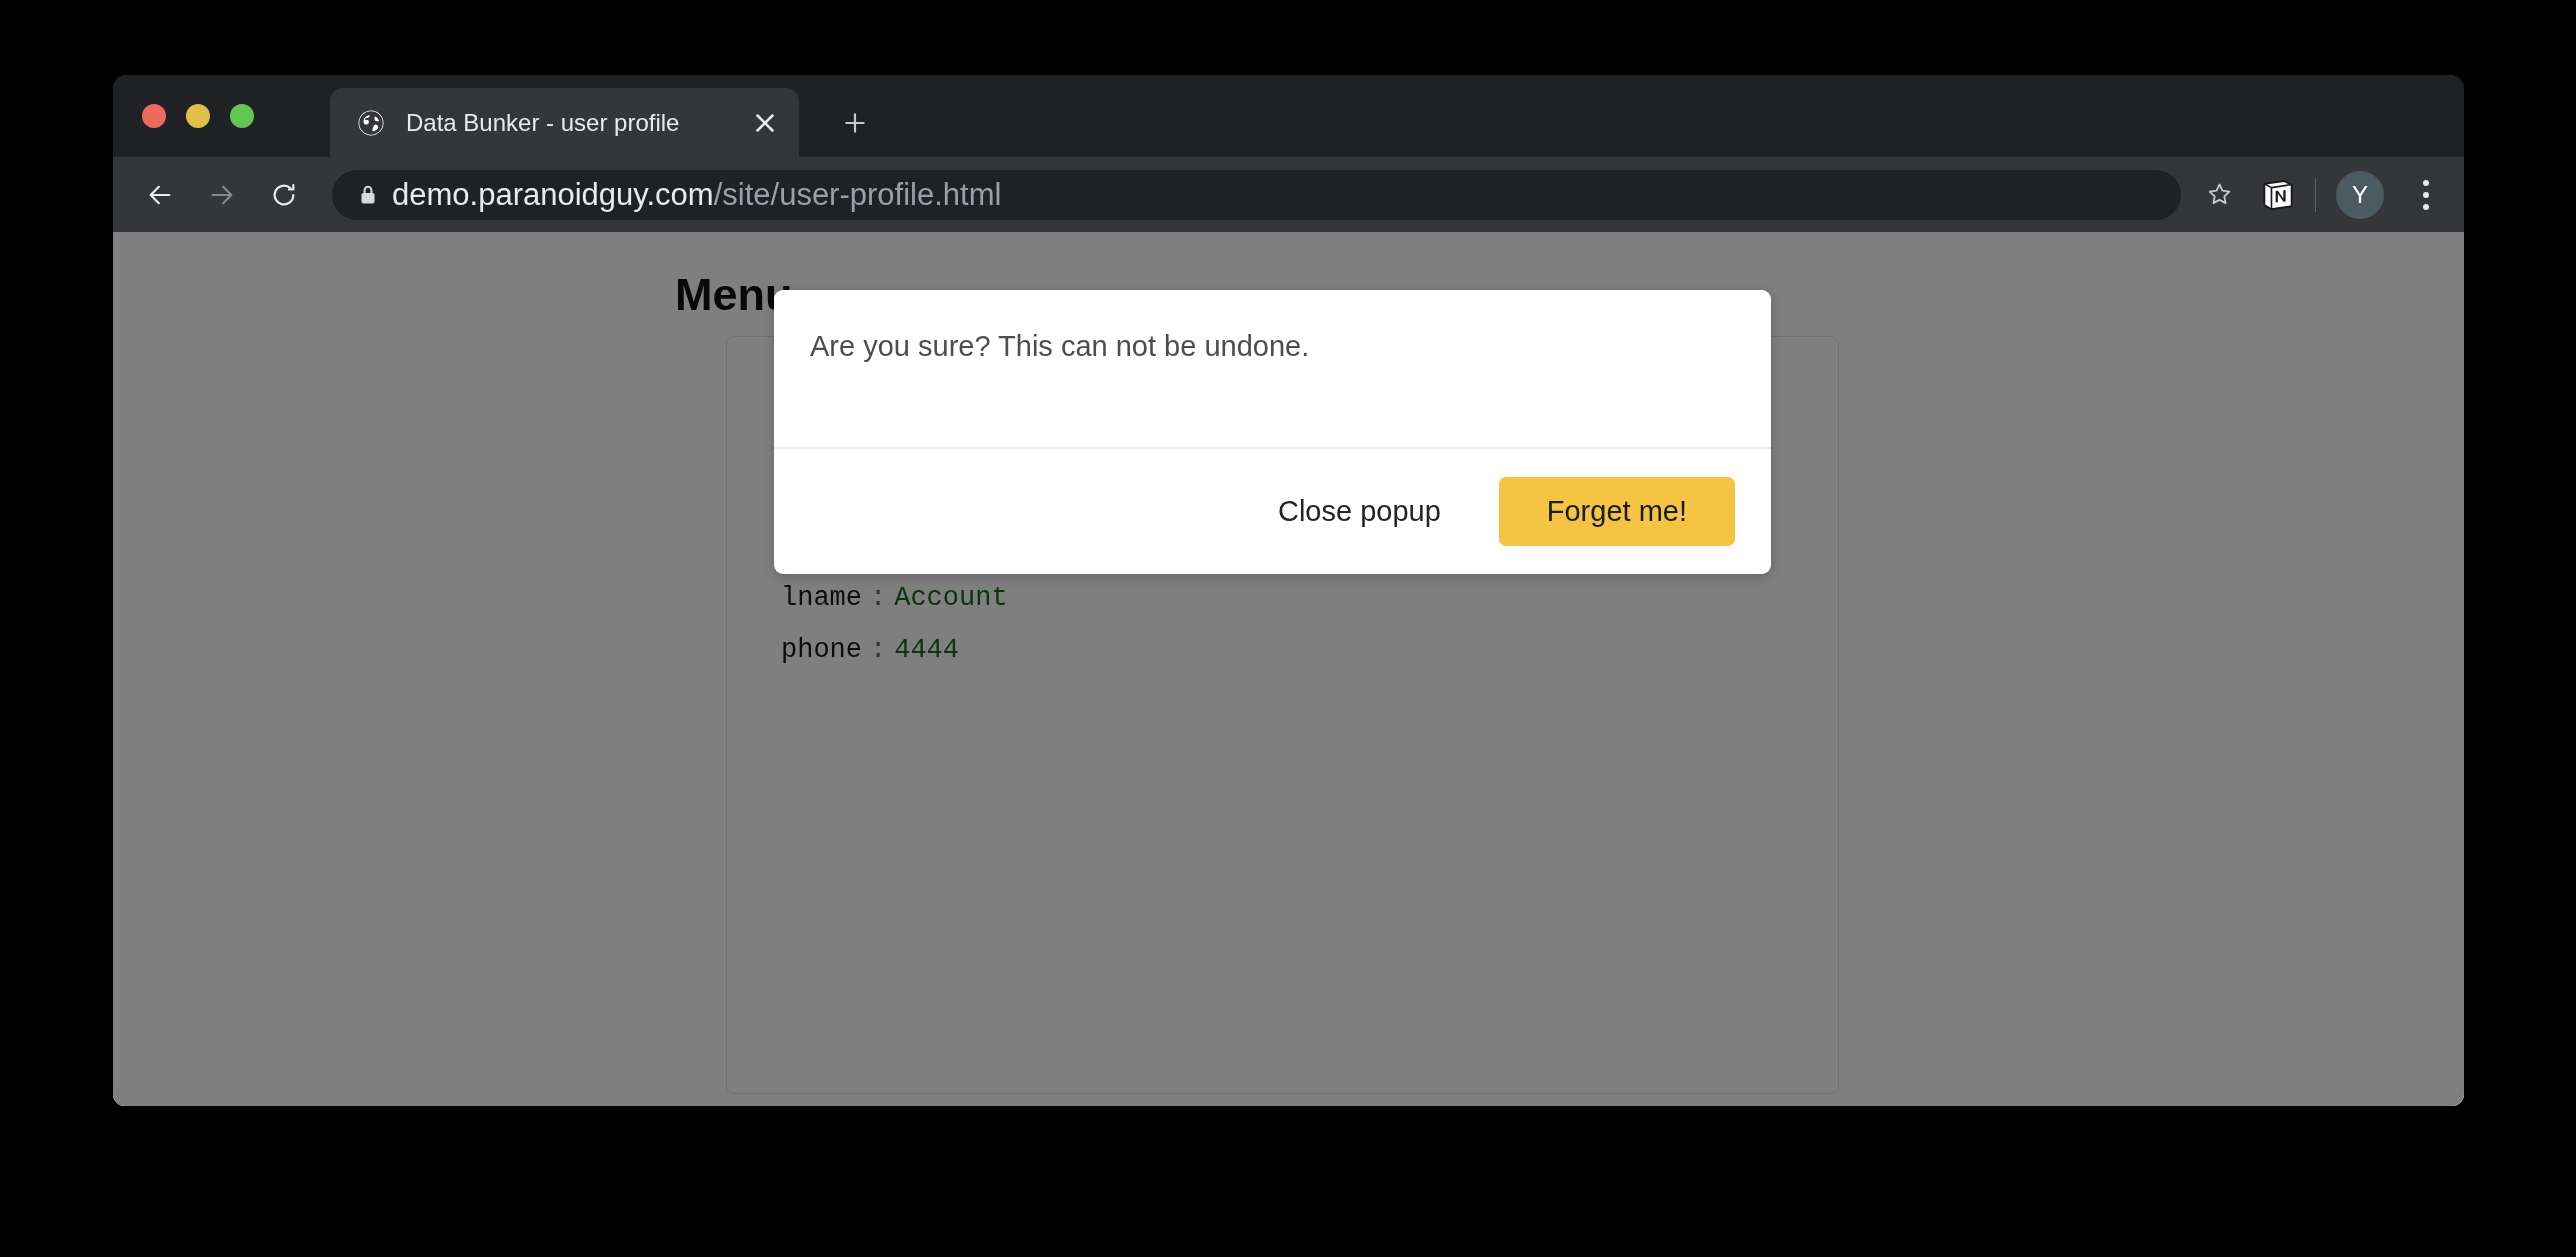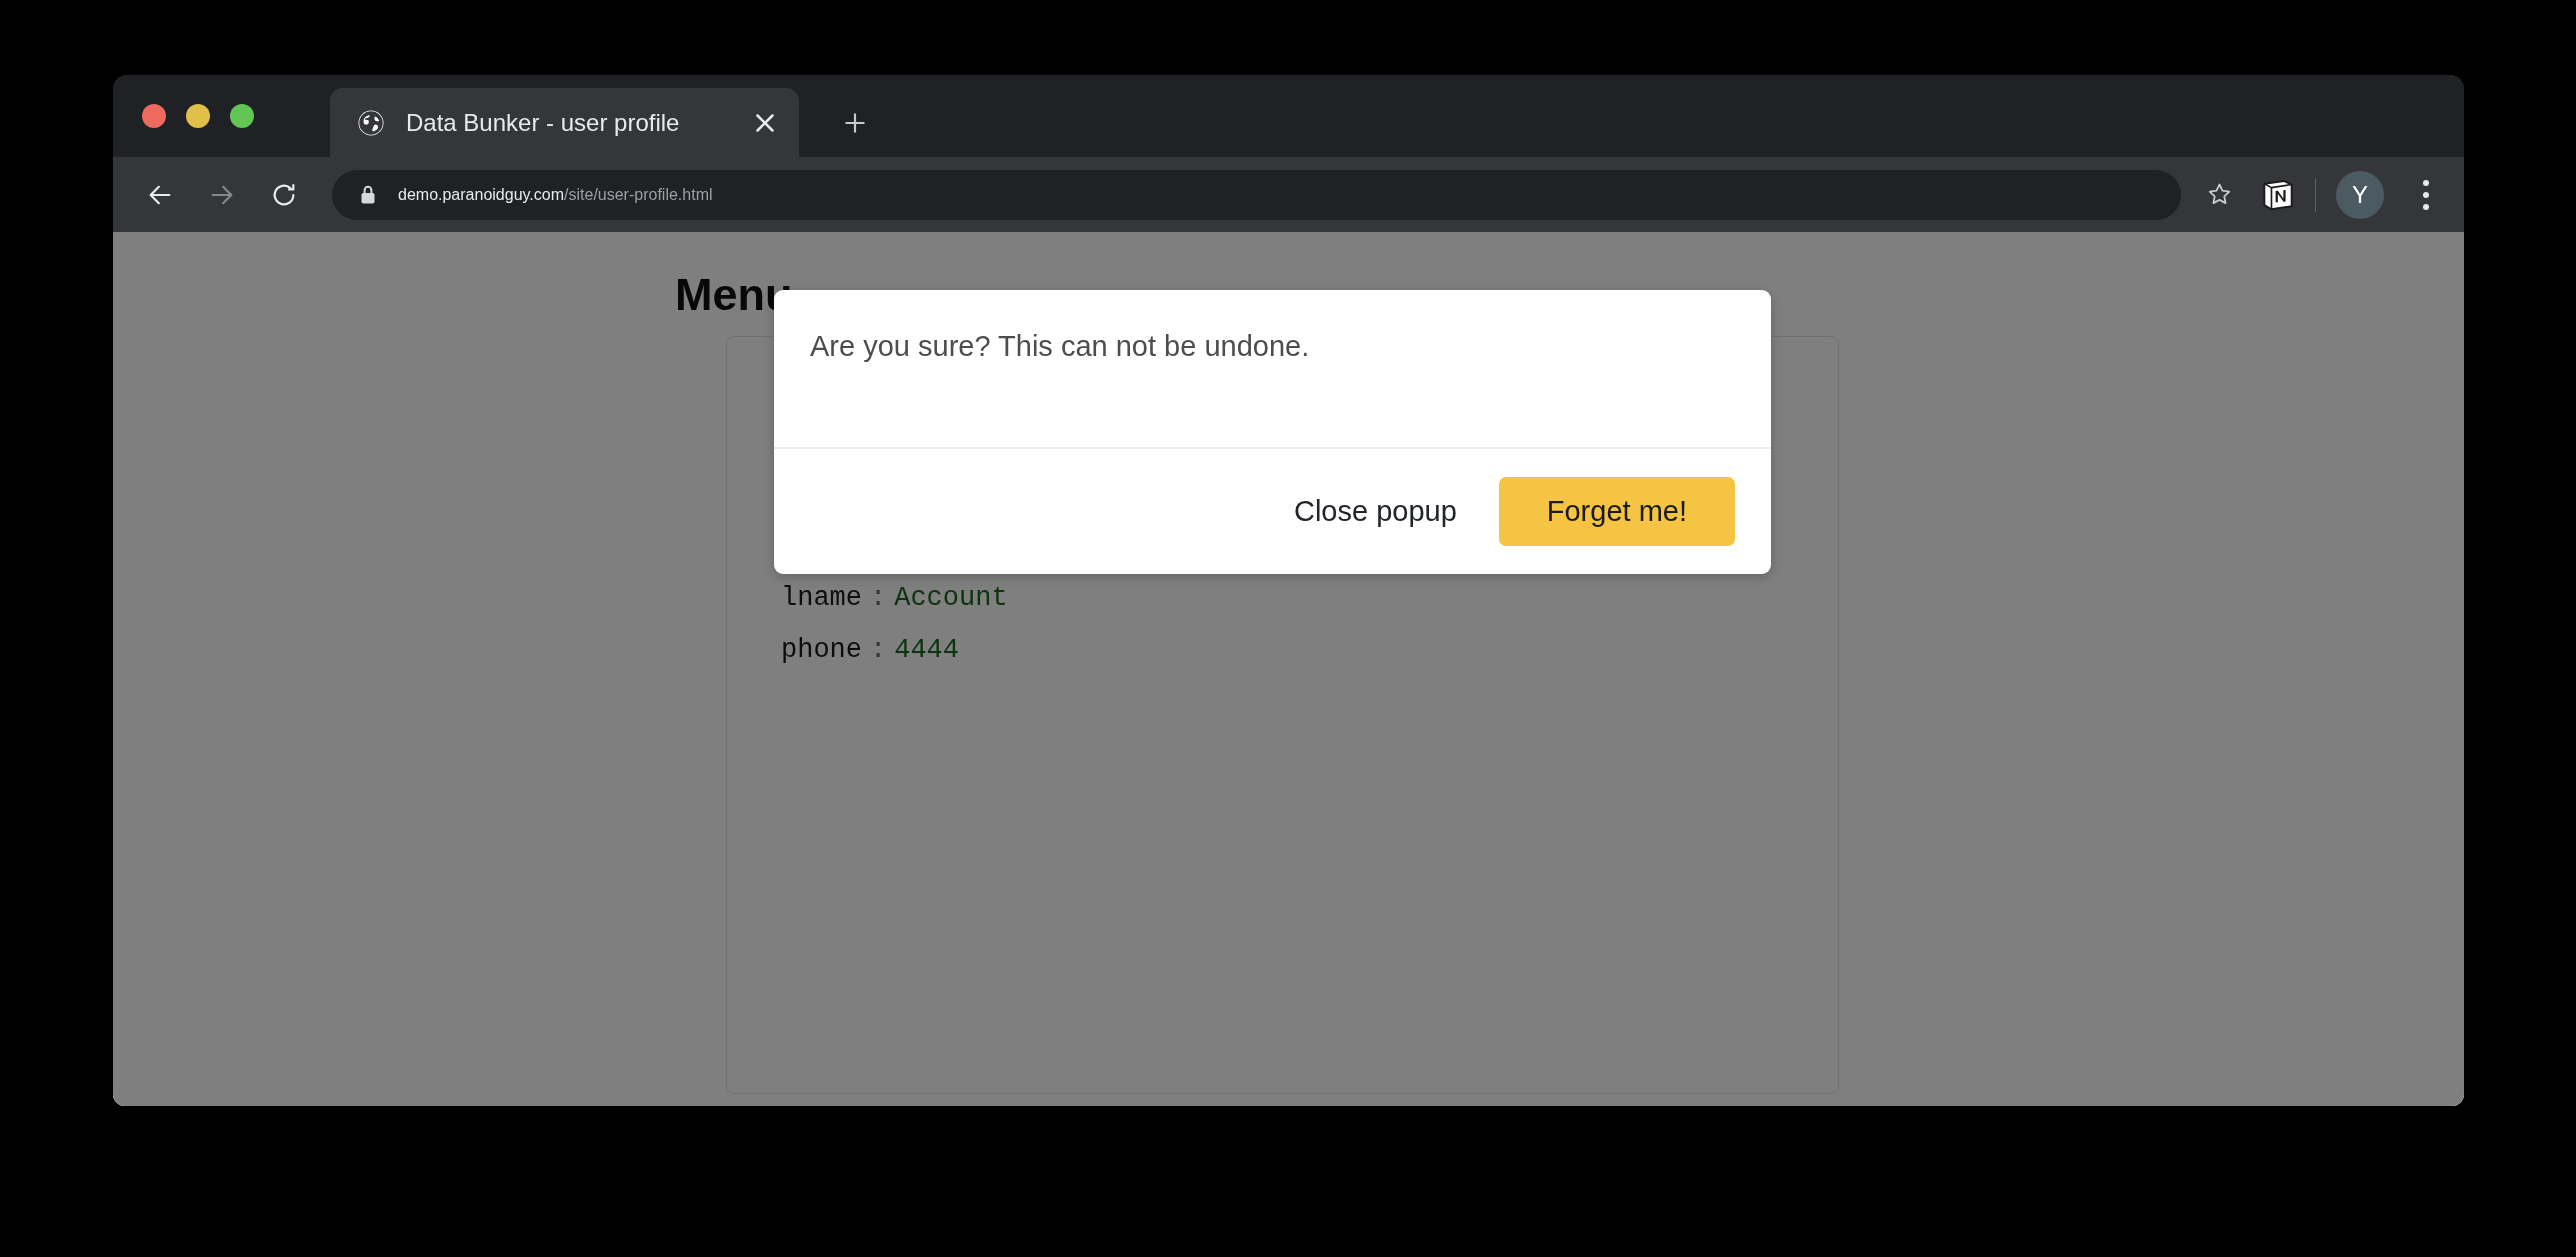--- a/index.html
+++ b/index.html
@@ -113,22 +113,22 @@
     margin: 0 14px 0 24px;
     background: #202124;
     border-radius: 25px;
     display: flex;
     align-items: center;
     padding: 0 18px 0 26px;
     min-width: 0;
   }
   .lock-icon { width: 20px; height: 24px; flex: 0 0 20px; }
   .url-text {
-    margin-left: 20px;
-    font-size: 16px;
+    margin-left: 14px;
+    font-size: 31px;
     color: #e8eaed;
     white-space: nowrap;
     overflow: hidden;
     text-overflow: ellipsis;
   }
   .url-path { color: #9aa0a6; }
 
   .star-btn {
     width: 48px; height: 48px;
     margin-right: 12px;
@@ -297,21 +297,21 @@
     font-size: 29px;
     color: #4d4d4d;
   }
 
   .modal-footer {
     border-top: 2px solid #e9ecef;
     padding: 28px 36px;
     display: flex;
     align-items: center;
     justify-content: flex-end;
-    gap: 20px;
+    gap: 36px;
   }
   .btn {
     font-family: "Liberation Sans", sans-serif;
     font-size: 29px;
     border: none;
     border-radius: 7px;
     cursor: pointer;
   }
   .btn-secondary {
     background: transparent;

